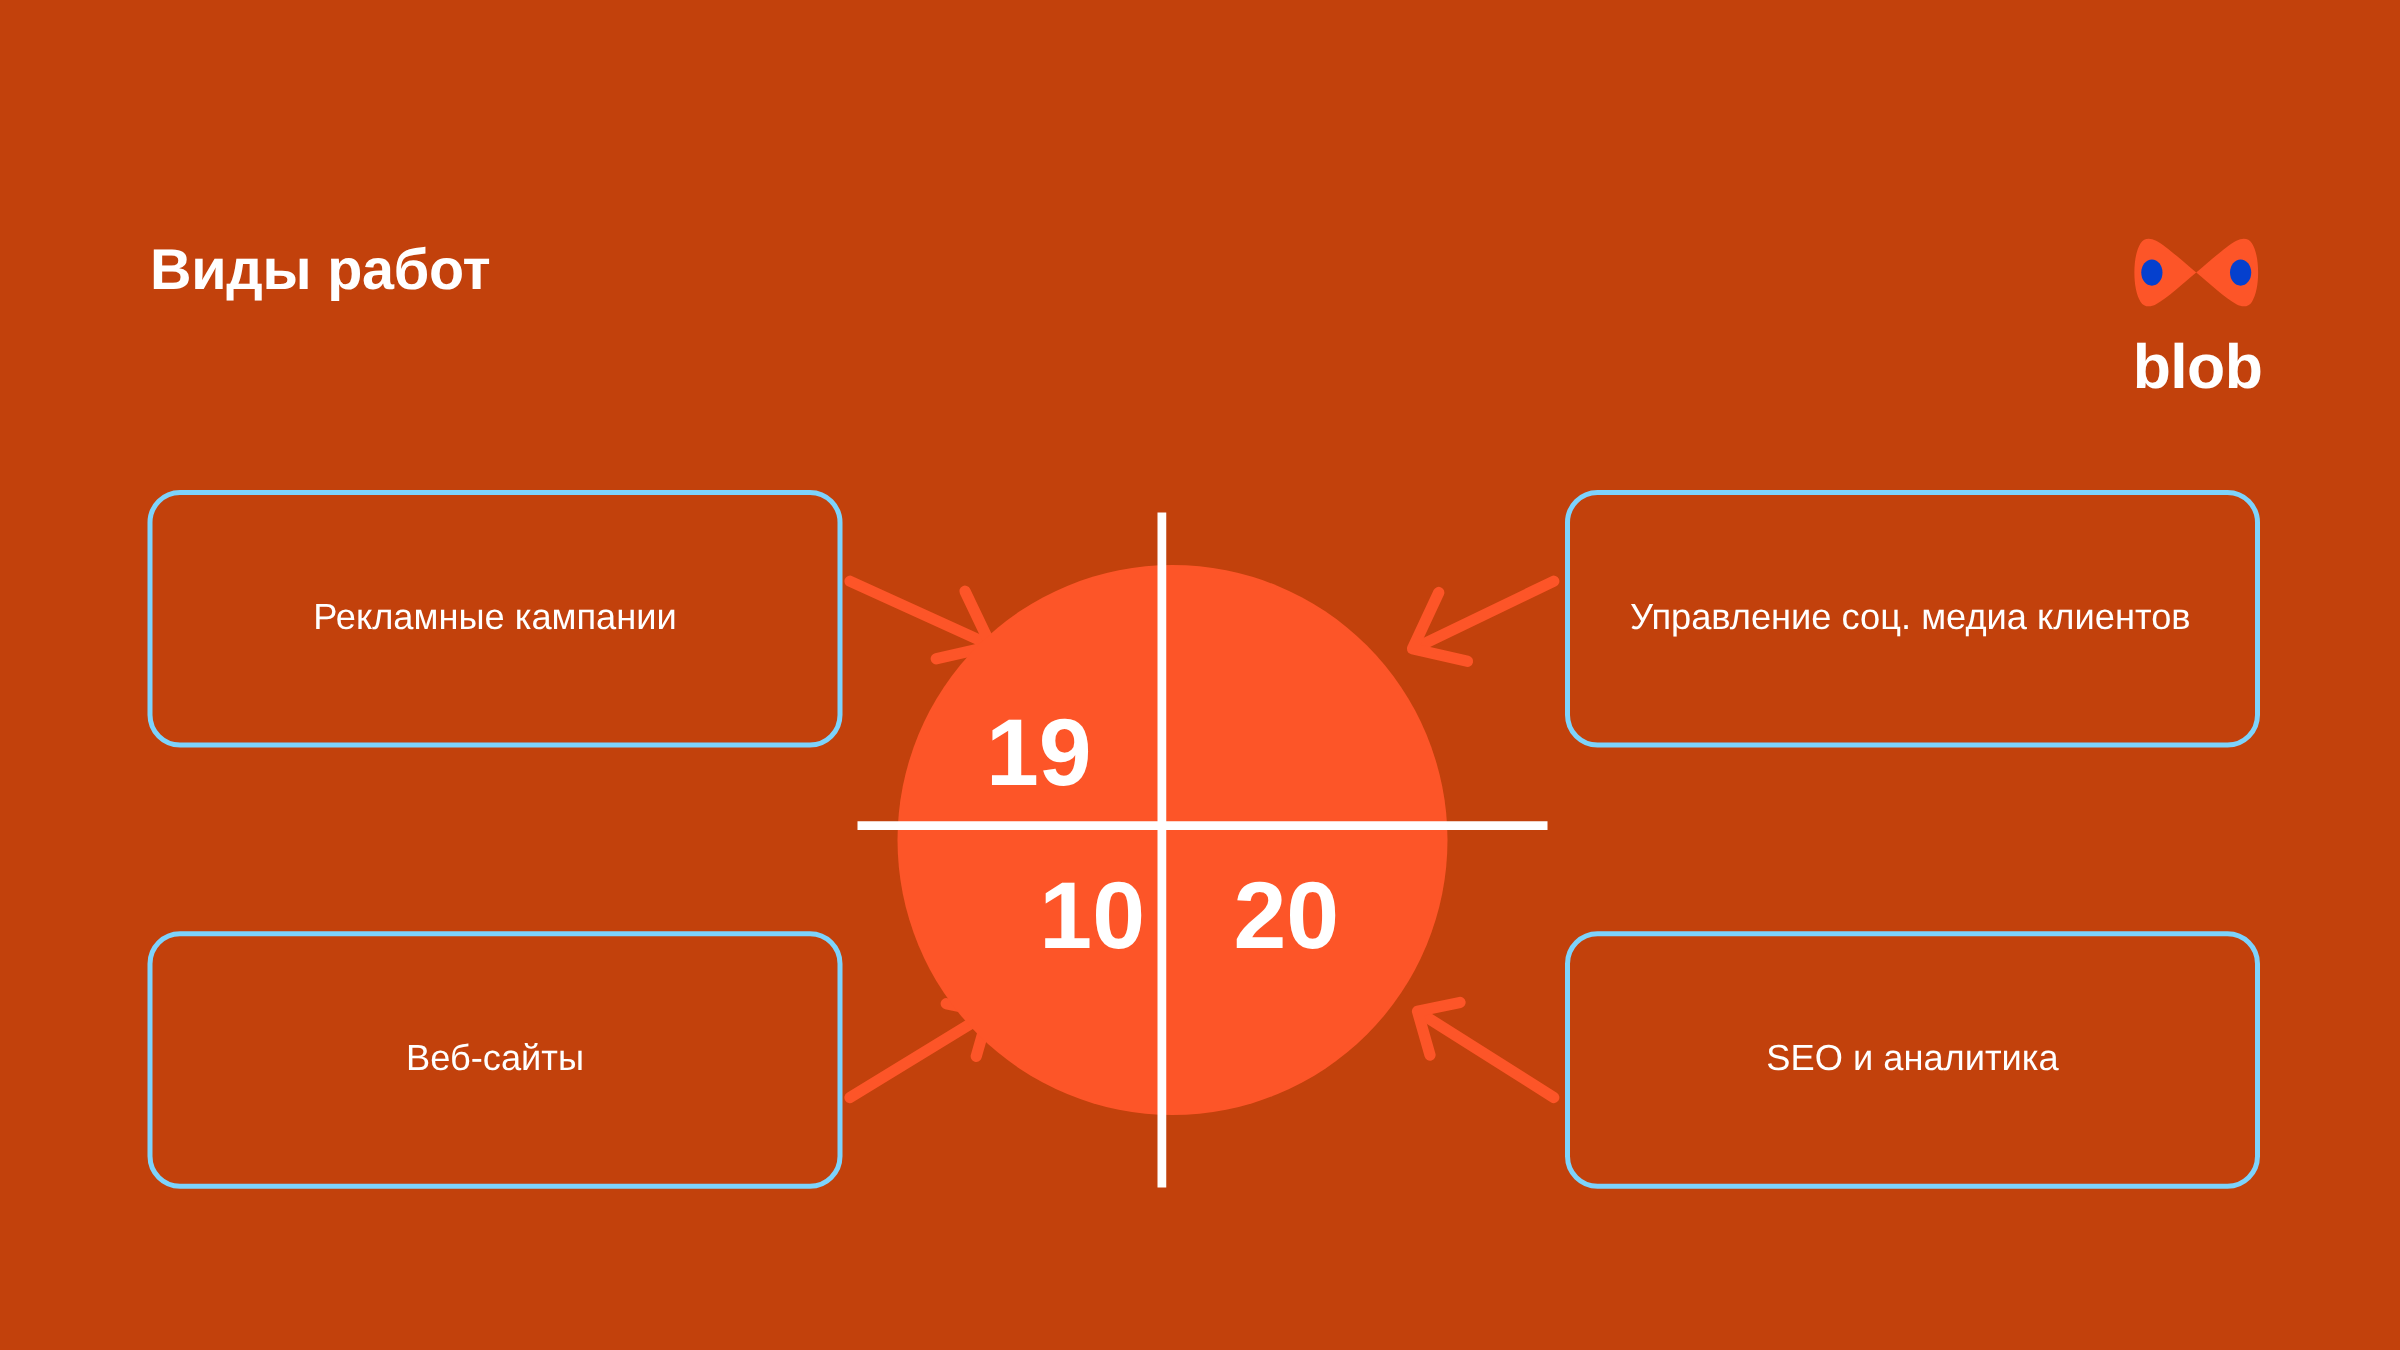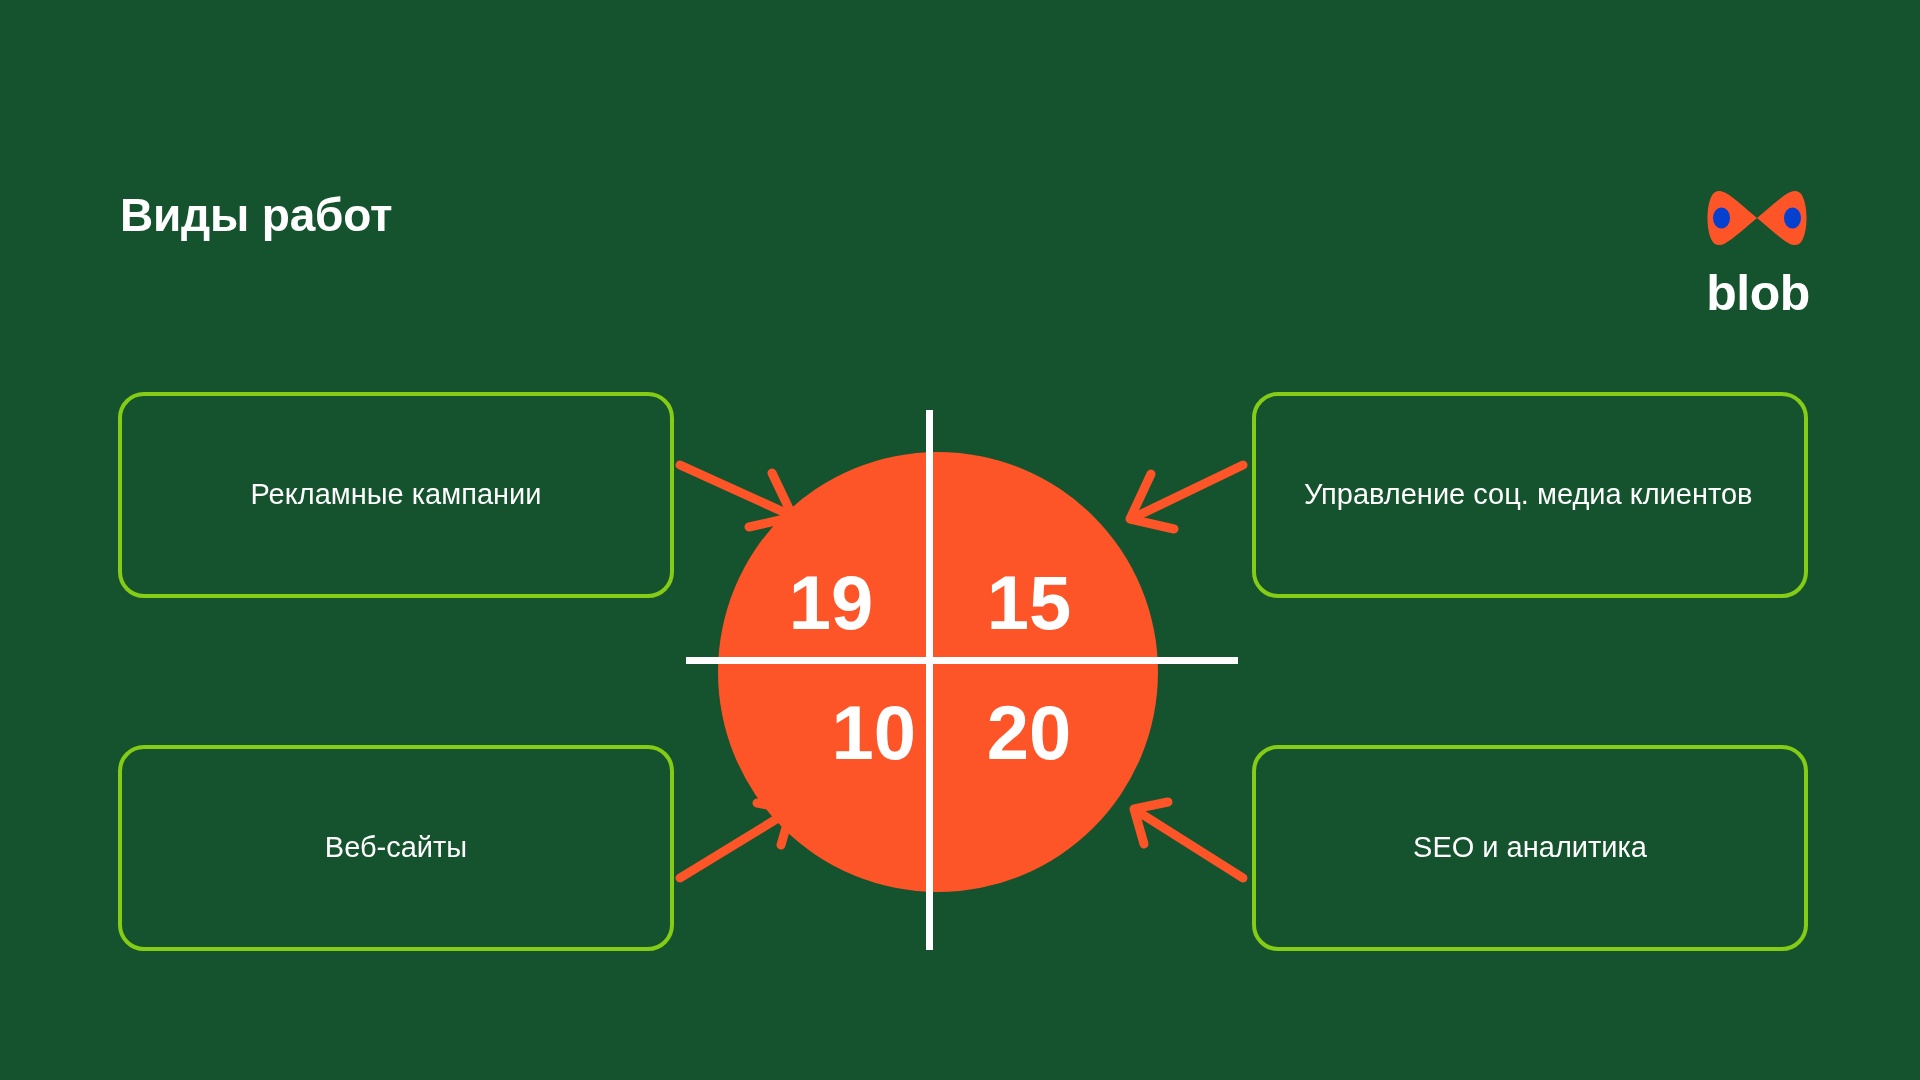--- a/index.html
+++ b/index.html
@@ -6,21 +6,21 @@
   html, body { width:1920px; height:1080px; }
   body {
     background:#0540CE;
     font-family:"Liberation Sans", sans-serif;
     overflow:hidden;
     position:relative;
   }
   .slide {
     position:absolute;
     inset:0;
-    background:#14532d;
+    background:#c2410c;
   }
 
   
   .page-title {
     position:absolute;
     left:120px;
     top:188px;
     font-size:46px;
     font-weight:bold;
     color:#FFFFFF;
@@ -41,21 +41,21 @@
     font-size:50px;
     font-weight:bold;
     color:#FFFFFF;
     line-height:1;
     letter-spacing:-0.5px;
   }
 
   
   .card {
     position:absolute;
-    border:4px solid #84cc16;
+    border:4px solid #7dd3fc;
     border-radius:26px;
     background:transparent;
     display:flex;
     align-items:center;
     padding:0 48px;
   }
   .card-label {
     color:#FFFFFF;
     font-size:29px;
     line-height:1.35;
@@ -164,21 +164,20 @@
       </g>
     </g>
   </svg>
 
   <div class="diagram">
     <div class="pie-circle"></div>
     <div class="cross-v"></div>
     <div class="cross-h"></div>
 
     <div class="quad" id="quad-tl">19</div>
-    <div class="quad" id="quad-tr">15</div>
     <div class="quad" id="quad-bl">10</div>
     <div class="quad" id="quad-br">20</div>
   </div>
 
   <div class="card center" id="card-ads">
     <span class="card-label">Рекламные кампании</span>
   </div>
 
   <div class="card center" id="card-web">
     <span class="card-label">Веб-сайты</span>

